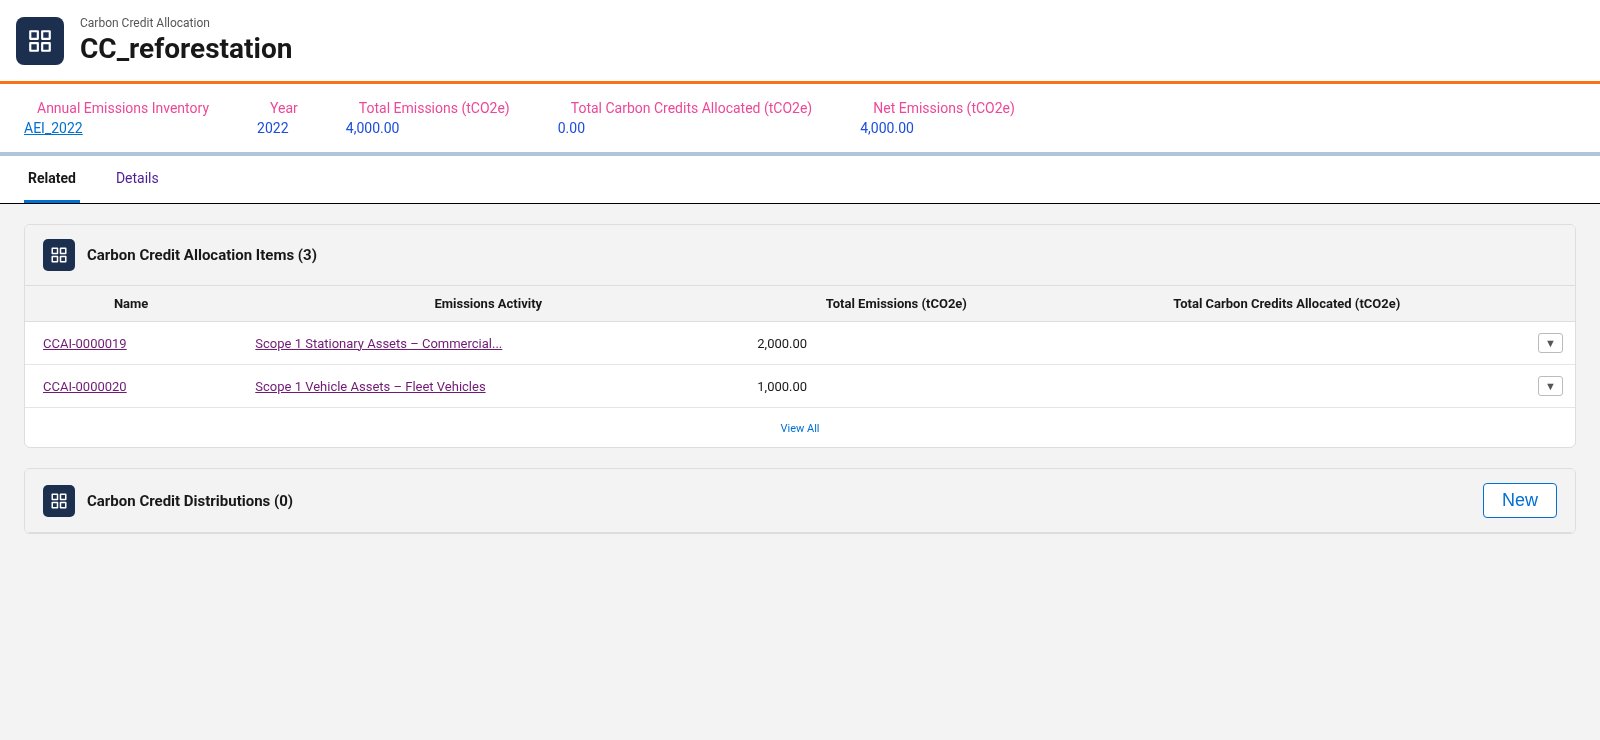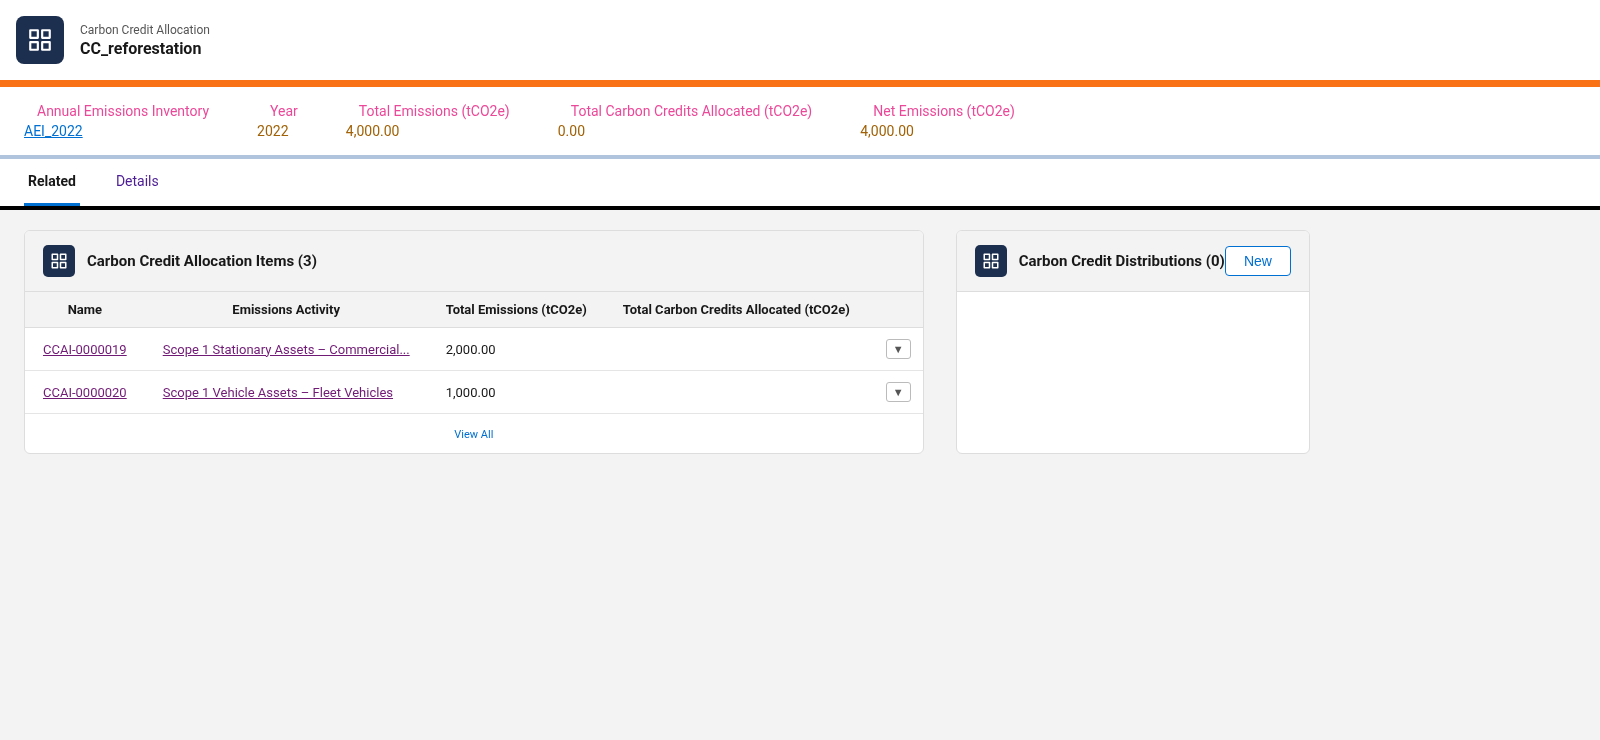--- a/index.html
+++ b/index.html
@@ -6,21 +6,21 @@
     body {
       font-family: -apple-system, BlinkMacSystemFont, 'Segoe UI', Roboto, sans-serif;
       background: #f3f3f3;
       color: #181818;
       font-size: 14px;
     }
 
     
     .header {
       background: #fff;
-      border-bottom: 7px solid #f97316;
+      border-bottom: 3px solid #f97316;
       padding: 16px 24px 16px 16px;
       display: flex;
       align-items: center;
       gap: 16px;
     }
     .header-icon {
       width: 48px;
       height: 48px;
       background: #1c2f4e;
       border-radius: 8px;
@@ -29,21 +29,21 @@
       justify-content: center;
       flex-shrink: 0;
     }
     .header-icon svg { color: #fff; }
     .header-text .subtitle {
       font-size: 12px;
       color: #555;
       margin-bottom: 2px;
     }
     .header-text .title {
-      font-size: 16px;
+      font-size: 28px;
       font-weight: 700;
       color: #181818;
     }
 
     
     .meta-bar {
       background: #fff;
       padding: 16px 24px;
       display: flex;
       gap: 48px;
@@ -51,56 +51,56 @@
     }
     .meta-item label {
       font-size: 14px;
       color: #ec4899;
       display: block;
       margin-bottom: 4px;
       margin-left: 13px;
     }
     .meta-item .value {
       font-size: 14px;
-      color: #a16207;
+      color: #1d4ed8;
     }
     .meta-item .value.link {
       color: #0070d2;
       text-decoration: underline;
       cursor: pointer;
     }
 
     
     .tabs-bar {
       background: #fff;
       display: flex;
       padding: 0 24px;
-      border-bottom: 4px solid #000000;
+      border-bottom: 1px solid #000000;
       gap: 32px;
     }
     .tab {
       padding: 14px 4px;
       font-size: 14px;
       color: #4c1d95;
       cursor: pointer;
       border-bottom: 3px solid transparent;
       font-weight: 400;
     }
     .tab.active {
       color: #181818;
       font-weight: 700;
       border-bottom: 3px solid #0070d2;
     }
 
     
     .main-content {
       padding: 20px 24px;
       display: flex;
-      flex-direction: row;
-      gap: 32px;
+      flex-direction: column;
+      gap: 20px;
     }
 
     
     .card {
       background: #fff;
       border: 1px solid #ddd;
       border-radius: 6px;
       overflow: hidden;
     }
     .card-header {
@@ -193,21 +193,21 @@
       cursor: pointer;
     }
 
     
     .new-btn {
       border: 1px solid #0070d2;
       background: #fff;
       color: #0070d2;
       border-radius: 4px;
       padding: 6px 18px;
-      font-size: 14px;
+      font-size: 18px;
       cursor: pointer;
       font-weight: 400;
     }
   </style>
 </head>
 <body>
 
 <div class="header">
   <div class="header-icon">
     <svg width="26" height="26" viewBox="0 0 24 24" fill="none" stroke="white" stroke-width="2" stroke-linecap="round" stroke-linejoin="round">

